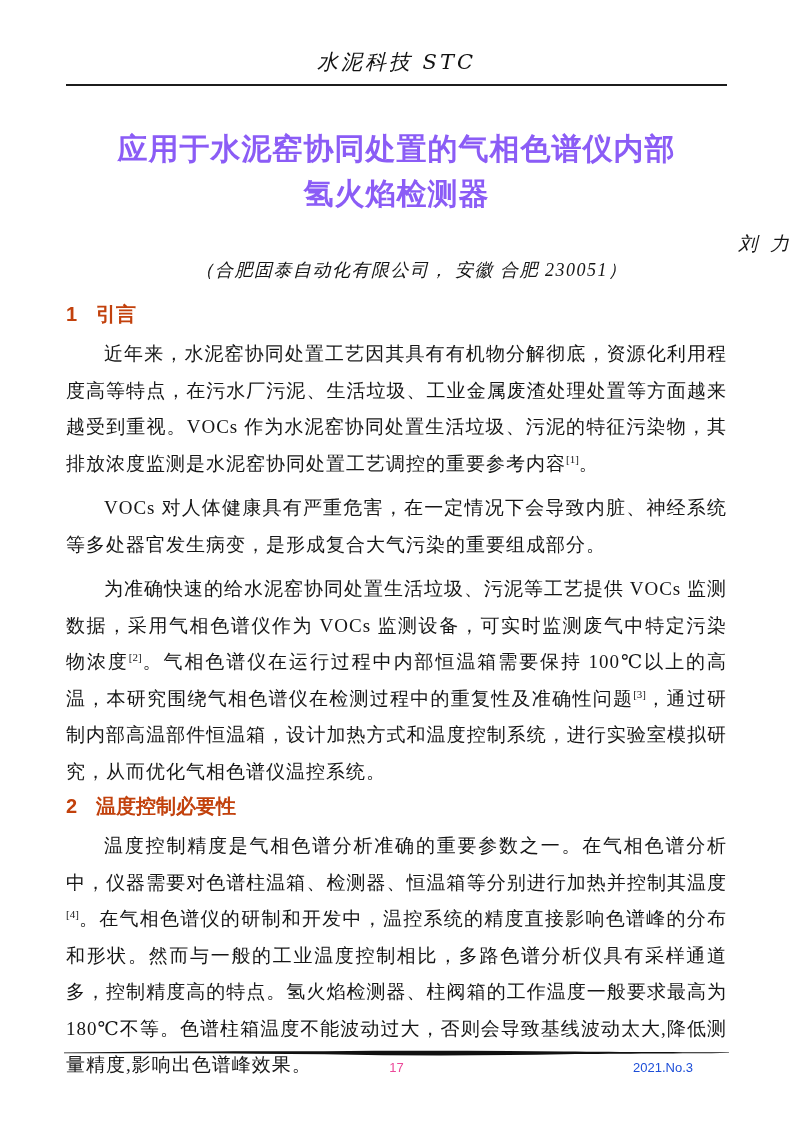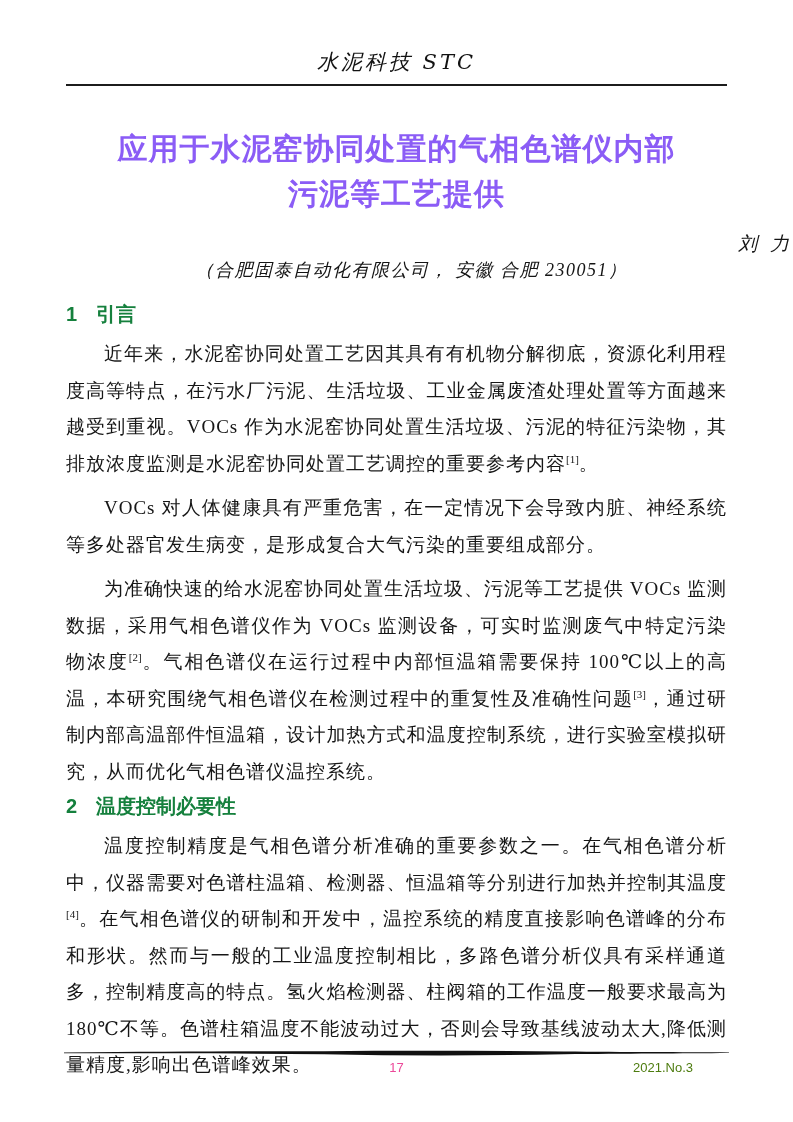--- a/index.html
+++ b/index.html
@@ -56,21 +56,21 @@
   }
   
   .sections{
     position:absolute;top:300px;left:66px;width:661px;
   }
   .sec-heading{
     margin:0;
     font-family:"Liberation Sans","DejaVu Sans",sans-serif;
     font-weight:bold;
     font-size:20px;line-height:28px;
-    color:#15803d;
+    color:#c2410c;
   }
   .sec-num{display:inline-block;min-width:14px;}
   .sec-title{margin-left:16px;}
   .sections .sec-heading:not(:first-child){margin-top:2px;}
   p.body-par{
     margin:8px 0 0 0;
     font-size:19px;
     line-height:36.5px;
     letter-spacing:1px;
     text-align:justify;
@@ -91,35 +91,35 @@
     position:absolute;top:1060px;left:0;width:100%;
     text-align:center;
     font-family:"Liberation Sans","DejaVu Sans",sans-serif;
     font-size:13px;line-height:16px;
     color:#ec4899;
   }
   .issue{
     position:absolute;top:1060px;right:100px;
     font-family:"Liberation Sans","DejaVu Sans",sans-serif;
     font-size:13px;line-height:16px;
-    color:#4d7c0f;
+    color:#1d4ed8;
   }
 </style>
 </head>
 <body>
 
 <div class="page">
 
   <div class="journal-title">水泥科技 STC</div>
 
   <div class="header-rule"></div>
 
   <h1 class="article-title">
     <span>应用于水泥窑协同处置的气相色谱仪内部</span><br>
-    <span>污泥等工艺提供</span>
+    <span>氢火焰检测器</span>
   </h1>
 
   <div class="author">刘 力</div>
 
   <div class="affiliation">（合肥固泰自动化有限公司， 安徽  合肥  230051）</div>
 
   <div id="sections" class="sections">
       <div class="sec-heading"><span class="sec-num">1</span><span class="sec-title">引言</span></div>
       <p class="body-par"><span>近年来，水泥窑协同处置工艺因其具有有机物分解彻底，资源化利用程度高等特点，在污水厂污泥、生活垃圾、工业金属废渣处理处置等方面越来越受到重视。VOCs 作为水泥窑协同处置生活垃圾、污泥的特征污染物，其排放浓度监测是水泥窑协同处置工艺调控的重要参考内容</span><sup>[1]</sup><span>。</span></p>
       <p class="body-par"><span>VOCs 对人体健康具有严重危害，在一定情况下会导致内脏、神经系统等多处器官发生病变，是形成复合大气污染的重要组成部分。</span></p>

